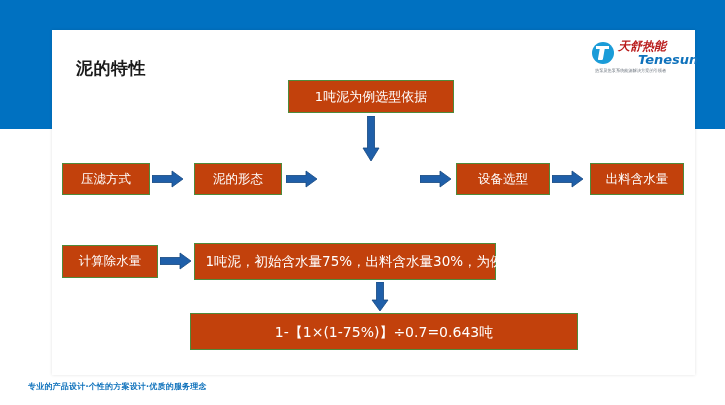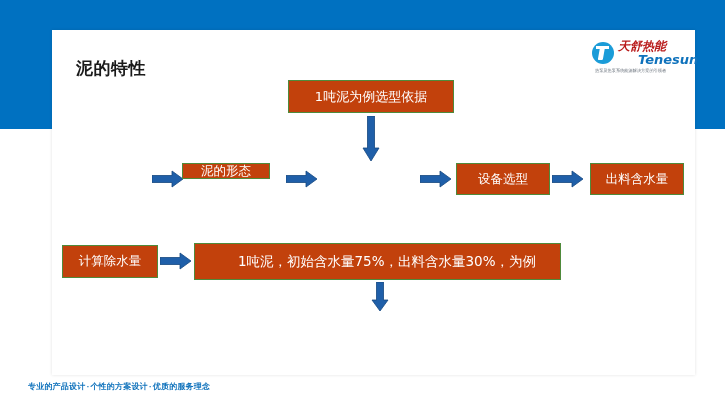--- a/index.html
+++ b/index.html
@@ -129,26 +129,26 @@
     justify-content: center;
     box-sizing: border-box;
     text-align: right;
     white-space: nowrap;
     font-size: 12.5px;
     line-height: 1;
   }
   
   #box-basis   { left: 288px; top: 80px;  width: 166px; height: 33px; font-size: 13px; }
   #box-f1      { left: 62px;  top: 163px; width: 88px;  height: 32px; }
-  #box-f2      { left: 182px; top: 163px; width: 88px;  height: 16px; }
+  #box-f2      { left: 194px; top: 163px; width: 88px;  height: 32px; }
   #box-f3      { left: 328px; top: 163px; width: 88px;  height: 32px; }
   #box-f4      { left: 456px; top: 163px; width: 94px;  height: 32px; }
   #box-f5      { left: 590px; top: 163px; width: 94px;  height: 32px; }
   #box-calc    { left: 62px;  top: 245px; width: 96px;  height: 33px; }
-  #box-example { left: 194px; top: 243px; width: 367px; height: 37px; font-size: 13.5px; padding-left: 19px; }
+  #box-example { left: 194px; top: 243px; width: 302px; height: 37px; font-size: 13.5px; padding-left: 19px; }
   #box-formula { left: 190px; top: 313px; width: 388px; height: 37px; font-size: 14px; }
   
   .arrow-h {
     position: absolute;
     width: 32px;
     height: 18px;
   }
   #ar1 { left: 152px; top: 170px; }
   #ar2 { left: 286px; top: 170px; }
   #ar3 { left: 420px; top: 170px; }
@@ -164,21 +164,20 @@
   
   .footer {
     position: absolute;
     left: 28px;
     top: 381px;
     font-size: 8px;
     color: #0F72BC;
     font-weight: bold;
     white-space: nowrap;
     letter-spacing: 0.2px;
-    font-family: Liberation Mono, monospace;
   }
 </style>
 </head>
 <body>
 
 <div id="slide">
 
   <div class="blue-band"></div>
   <div class="card"></div>
 
@@ -192,20 +191,21 @@
   </div>
 
   <div class="gbox" id="box-basis">1吨泥为例选型依据</div>
 
   <div class="arrow-v" id="arv1">
     <svg width="18" height="46" viewBox="0 0 18 46" xmlns="http://www.w3.org/2000/svg">
       <polygon points="5.5,0 12.5,0 12.5,32 17,32 9,45 1,32 5.5,32" fill="#1F5FA9" stroke="#14467F" stroke-width="0.8"></polygon>
     </svg>
   </div>
 
+  <div class="gbox" id="box-f1">压滤方式</div>
   <div class="arrow-h" id="ar1">
     <svg width="32" height="18" viewBox="0 0 32 18" xmlns="http://www.w3.org/2000/svg">
       <polygon points="0,5.5 20,5.5 20,1 31,9 20,17 20,12.5 0,12.5" fill="#1F5FA9" stroke="#14467F" stroke-width="0.8"></polygon>
     </svg>
   </div>
 
   <div class="gbox" id="box-f2">泥的形态</div>
   <div class="arrow-h" id="ar2">
     <svg width="32" height="18" viewBox="0 0 32 18" xmlns="http://www.w3.org/2000/svg">
       <polygon points="0,5.5 20,5.5 20,1 31,9 20,17 20,12.5 0,12.5" fill="#1F5FA9" stroke="#14467F" stroke-width="0.8"></polygon>
@@ -234,16 +234,17 @@
     </svg>
   </div>
   <div class="gbox" id="box-example">1吨泥，初始含水量75%，出料含水量30%，为例</div>
 
   <div class="arrow-v" id="arv2">
     <svg width="18" height="30" viewBox="0 0 18 30" xmlns="http://www.w3.org/2000/svg">
       <polygon points="5.5,0 12.5,0 12.5,18 17,18 9,29 1,18 5.5,18" fill="#1F5FA9" stroke="#14467F" stroke-width="0.8"></polygon>
     </svg>
   </div>
 
+  <div class="gbox" id="box-formula">1-【1×(1-75%)】÷0.7=0.643吨</div>
 
   <div class="footer">专业的产品设计·个性的方案设计·优质的服务理念</div>
 
 </div>
 
 </body></html>

